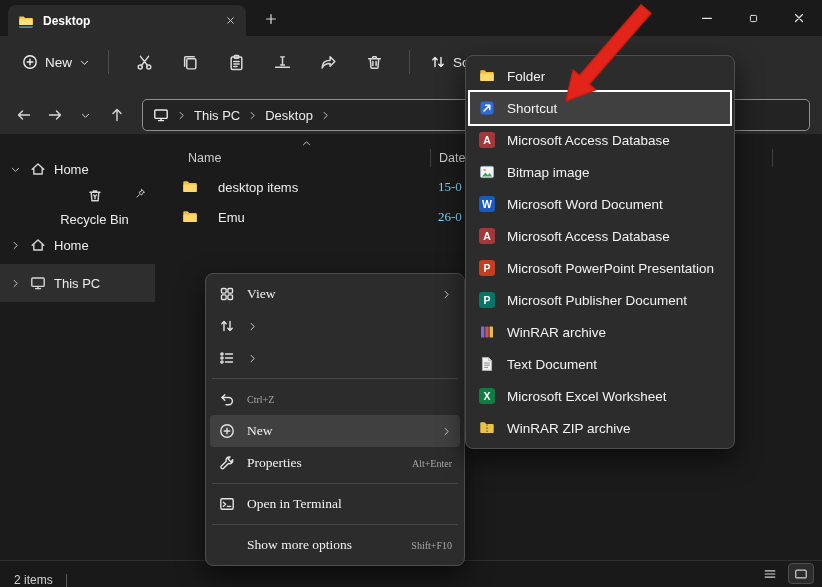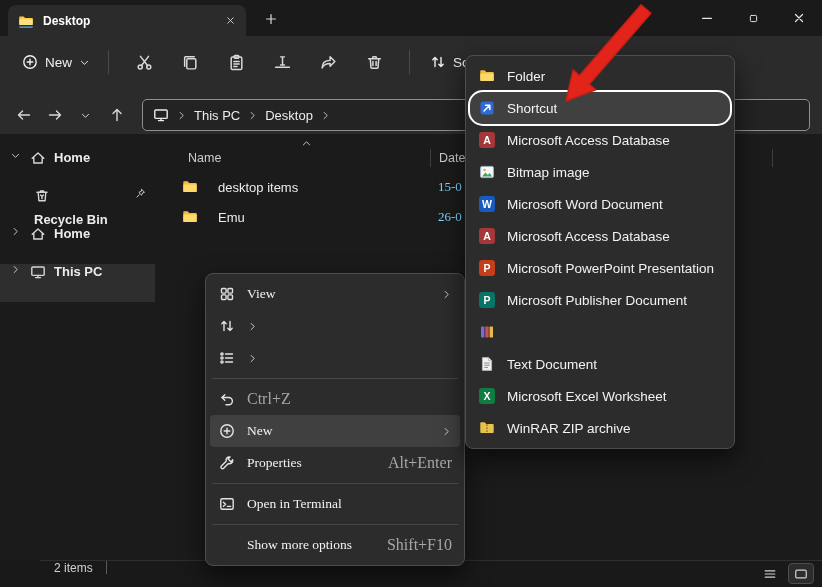--- a/index.html
+++ b/index.html
@@ -47,60 +47,60 @@
     background:#232323; display:flex; align-items:center; gap:7px; padding:0 10px;
     font-size:13px; color:#ececec;
   }
   .crumb-chev { color:#c4c4c4; display:flex; }
   .searchbox { width:162px; height:32px; margin-left:12px; border:1px solid #8f8f8f;
     border-radius:5px; background:#232323; }
 
   
   .content { height:426px; display:flex; background:#1b1b1b; }
   .sidebar { width:155px; padding-top:16px; flex:none; }
-  .side-item { height:38px; display:flex; gap:8px; padding-left:10px;
-    font-size:13px; color:#ececec; position:relative;font-weight:bold; }
+  .side-item { height:38px; display:flex; align-items:center; gap:8px; padding-left:10px;
+    font-size:13px; color:#ececec; position:relative; }
   .side-item.sel { background:#2e2e2e; }
   .side-item .chev { width:12px; color:#c9c9c9; display:flex; }
   .side-item.indent { padding-left:34px;flex-direction:column; }
   .sicon { color:#d6d6d6; display:flex; }
   .pin { position:absolute; right:9px; color:#cfcfcf; display:flex; }
 
   .main { flex:1; position:relative; padding-top:10px; }
   .colheaders { height:28px; display:flex; align-items:center; color:#cdcdcd; font-size:12.5px; position:relative; }
   .hdr-name { width:275px; padding-left:33px; }
   .colsep { width:1px; height:18px; background:#3e3e3e; }
   .hdr-date { padding-left:8px; }
   .colsep2 { position:absolute; left:617px; top:5px; width:1px; height:18px; background:#3e3e3e; }
   .sortcaret { position:absolute; left:146px; top:-6px; color:#c9c9c9; }
   .filerow { height:30px; display:flex; align-items:center; font-size:13px; color:#ececec; }
   .fr-name { width:275px; padding-left:27px; display:flex; align-items:center; gap:20px; }
   .fr-date { padding-left:8px; color:#7dd3fc;font-family:Liberation Serif, serif; }
   .fr-ic { display:flex; }
 
   
   .statusbar { height:27px; border-top:1px solid #2f2f2f; background:#191919;
-    display:flex; align-items:flex-start; padding-left:14px; font-size:12px; color:#d2d2d2; position:relative;margin-left:40px; }
+    display:flex; align-items:flex-end; padding-left:14px; font-size:12px; color:#d2d2d2; position:relative; }
   .st-sep { width:1px; height:13px; background:#5a5a5a; margin-left:13px; }
   .viewtoggles { position:absolute; right:8px; top:2px; display:flex; gap:5px; }
   .vt { width:26px; height:21px; display:flex; align-items:center; justify-content:center; color:#cfcfcf; }
   .vt.active { border:1px solid #4d4d4d; border-radius:4px; background:#2c2c2c; }
 
   
   .menu { position:absolute; background:#2c2c2c; border:1px solid #4d4d4d; border-radius:8px;
     padding:4px; box-shadow:0 10px 26px rgba(0,0,0,.6); }
   .ctxmenu { left:205px; top:273px; width:260px; z-index:40;font-family:Liberation Serif, serif; }
   .submenu { left:465px; top:55px; width:270px; z-index:50; }
   .mi { height:32px; display:flex; align-items:center; gap:11px; padding:0 8px;
     border-radius:4px; font-size:13.5px; color:#f2f2f2; }
   .mi.hl { background:#404040; }
-  .mi.sel-outline { background:#404040; box-shadow:0 0 0 2px #ffffff; border-radius:13px; }
+  .mi.sel-outline { background:#404040; box-shadow:0 0 0 2px #ffffff; border-radius:0; }
   .mi-ic { width:18px; display:flex; justify-content:center; color:#e3e3e3; flex:none; }
   .mi-label { flex:1; white-space:nowrap; overflow:hidden; }
-  .mi-short { color:#a6a6a6; font-size:16px; }
+  .mi-short { color:#a6a6a6; font-size:10px; }
   .mi-caret { color:#cfcfcf; display:flex; }
   .mdiv { height:1px; background:#474747; margin:4px 2px; }
   .badge { width:16px; height:16px; border-radius:3px; color:#fff; font-size:10.5px; font-weight:bold;
     display:flex; align-items:center; justify-content:center; }
 
   .arrow-overlay { position:absolute; left:0; top:0; width:822px; height:587px;
     z-index:100; pointer-events:none; }
 </style>
 </head>
 <body>
@@ -656,20 +656,21 @@
         <span class="badge" style="background: rgb(7, 117, 104);">P</span>
       </span>
     <span class="mi-label">Microsoft Publisher Document</span>
   </div>
   <div class="mi">
     <span class="mi-ic">
         <svg class="ic">
           <use href="#i-winrar"></use>
         </svg>
       </span>
+    <span class="mi-label">WinRAR archive</span>
   </div>
   <div class="mi">
     <span class="mi-ic">
         <svg class="ic">
           <use href="#i-textdoc"></use>
         </svg>
       </span>
     <span class="mi-label">Text Document</span>
   </div>
   <div class="mi">

